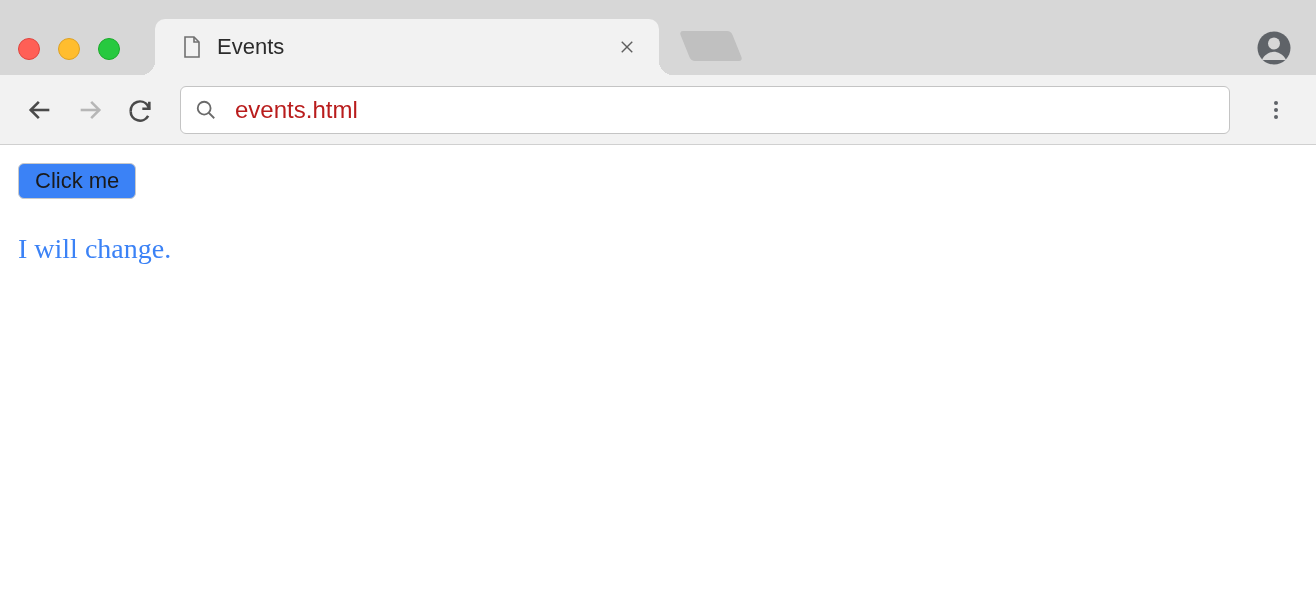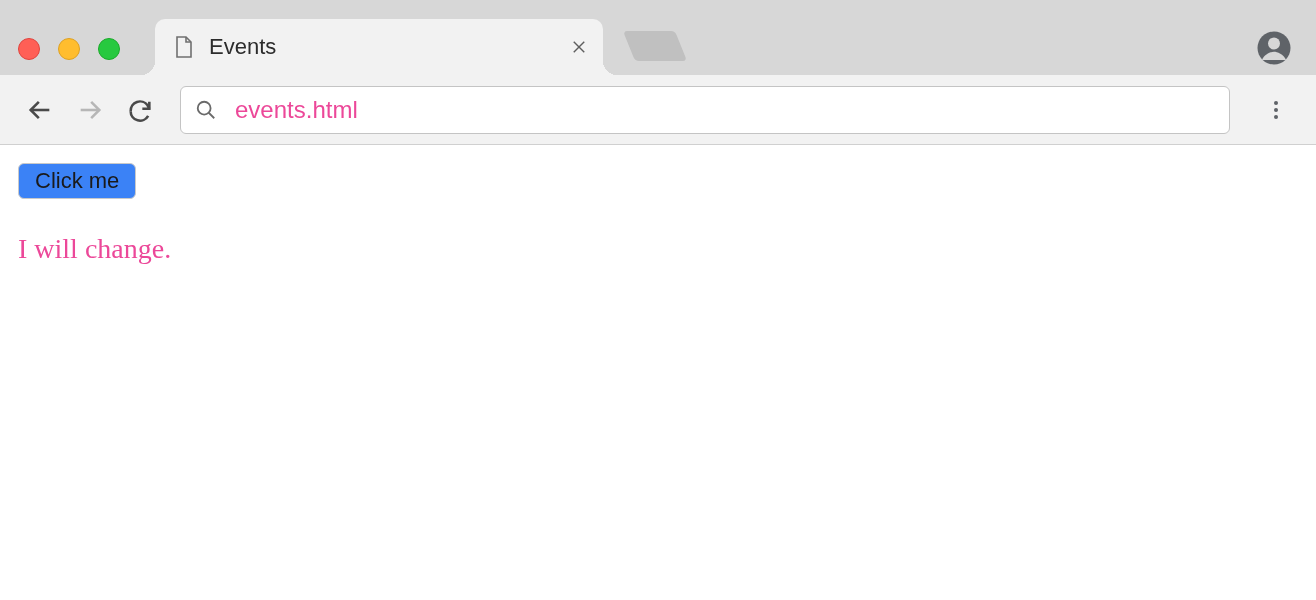--- a/index.html
+++ b/index.html
@@ -38,28 +38,28 @@
     .tab-strip {
       position: absolute;
       left: 155px;
       bottom: 0;
       height: 58px;
       display: flex;
       align-items: flex-end;
     }
     .tab {
       height: 56px;
-      width: 448px;
+      width: 504px;
       background: #f2f2f2;
       border-top-left-radius: 10px;
       border-top-right-radius: 10px;
       position: relative;
       display: flex;
       align-items: center;
-      padding: 0 16px;
+      padding: 0 24px;
     }
     .tab::before, .tab::after {
       content: "";
       position: absolute;
       bottom: 0;
       width: 14px;
       height: 14px;
       background: radial-gradient(circle at top right, transparent 14px, #f2f2f2 14px);
     }
     .tab::before {
@@ -147,21 +147,21 @@
       margin-left: 10px;
     }
     .omnibox-icon {
       width: 22px;
       height: 22px;
       margin-right: 18px;
       color: #6a6a6a;
     }
     .omnibox-text {
       font-size: 24px;
-      color: #ec4899;
+      color: #b91c1c;
       font-weight: 400;
     }
     .menu-btn {
       width: 40px;
       height: 40px;
       display: flex;
       align-items: center;
       justify-content: center;
       cursor: pointer;
       margin-left: 16px;
@@ -177,21 +177,21 @@
       background: #3b82f6;
       border: 1px solid #c9c9c9;
       border-radius: 6px;
       cursor: pointer;
       color: #1a1a1a;
     }
     .page-text {
       margin-top: 34px;
       font-family: "Times New Roman", Times, serif;
       font-size: 28px;
-      color: #ec4899;
+      color: #3b82f6;
     }
   </style>
 </head>
 <body>
 
 <div class="chrome-top">
   <div class="traffic-lights">
     <div class="traffic-light tl-red"></div>
     <div class="traffic-light tl-yellow"></div>
     <div class="traffic-light tl-green"></div>

